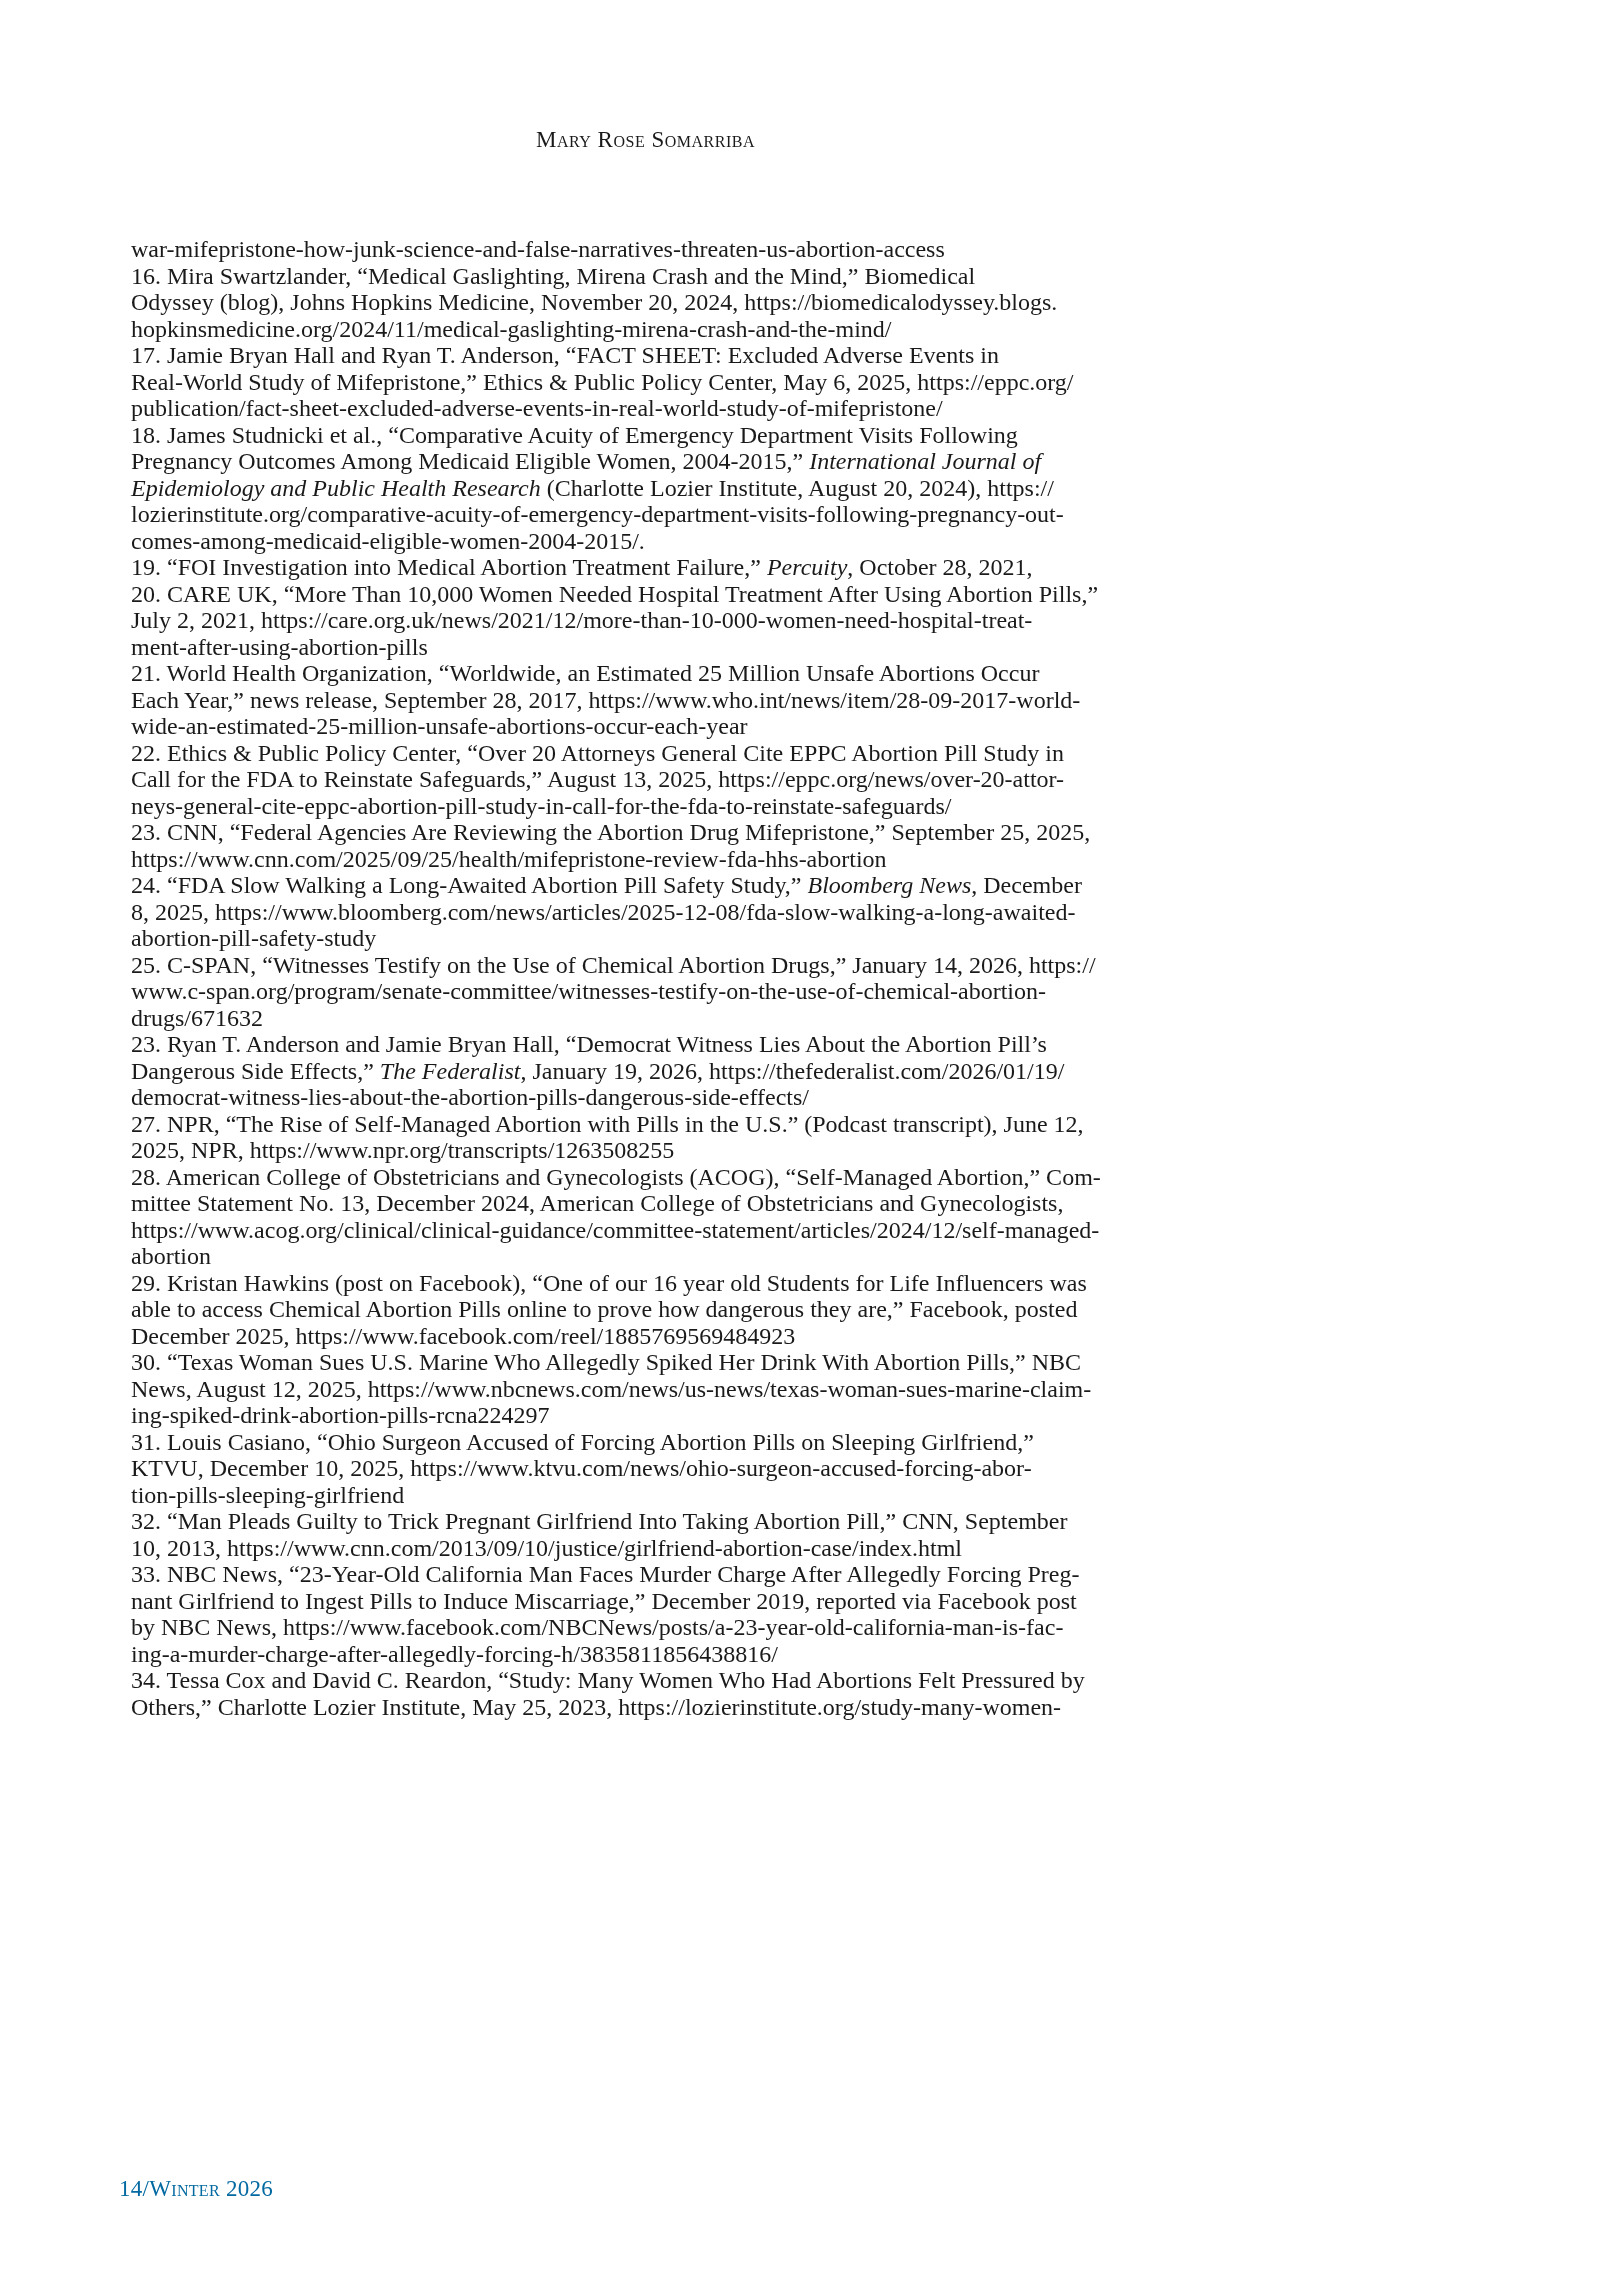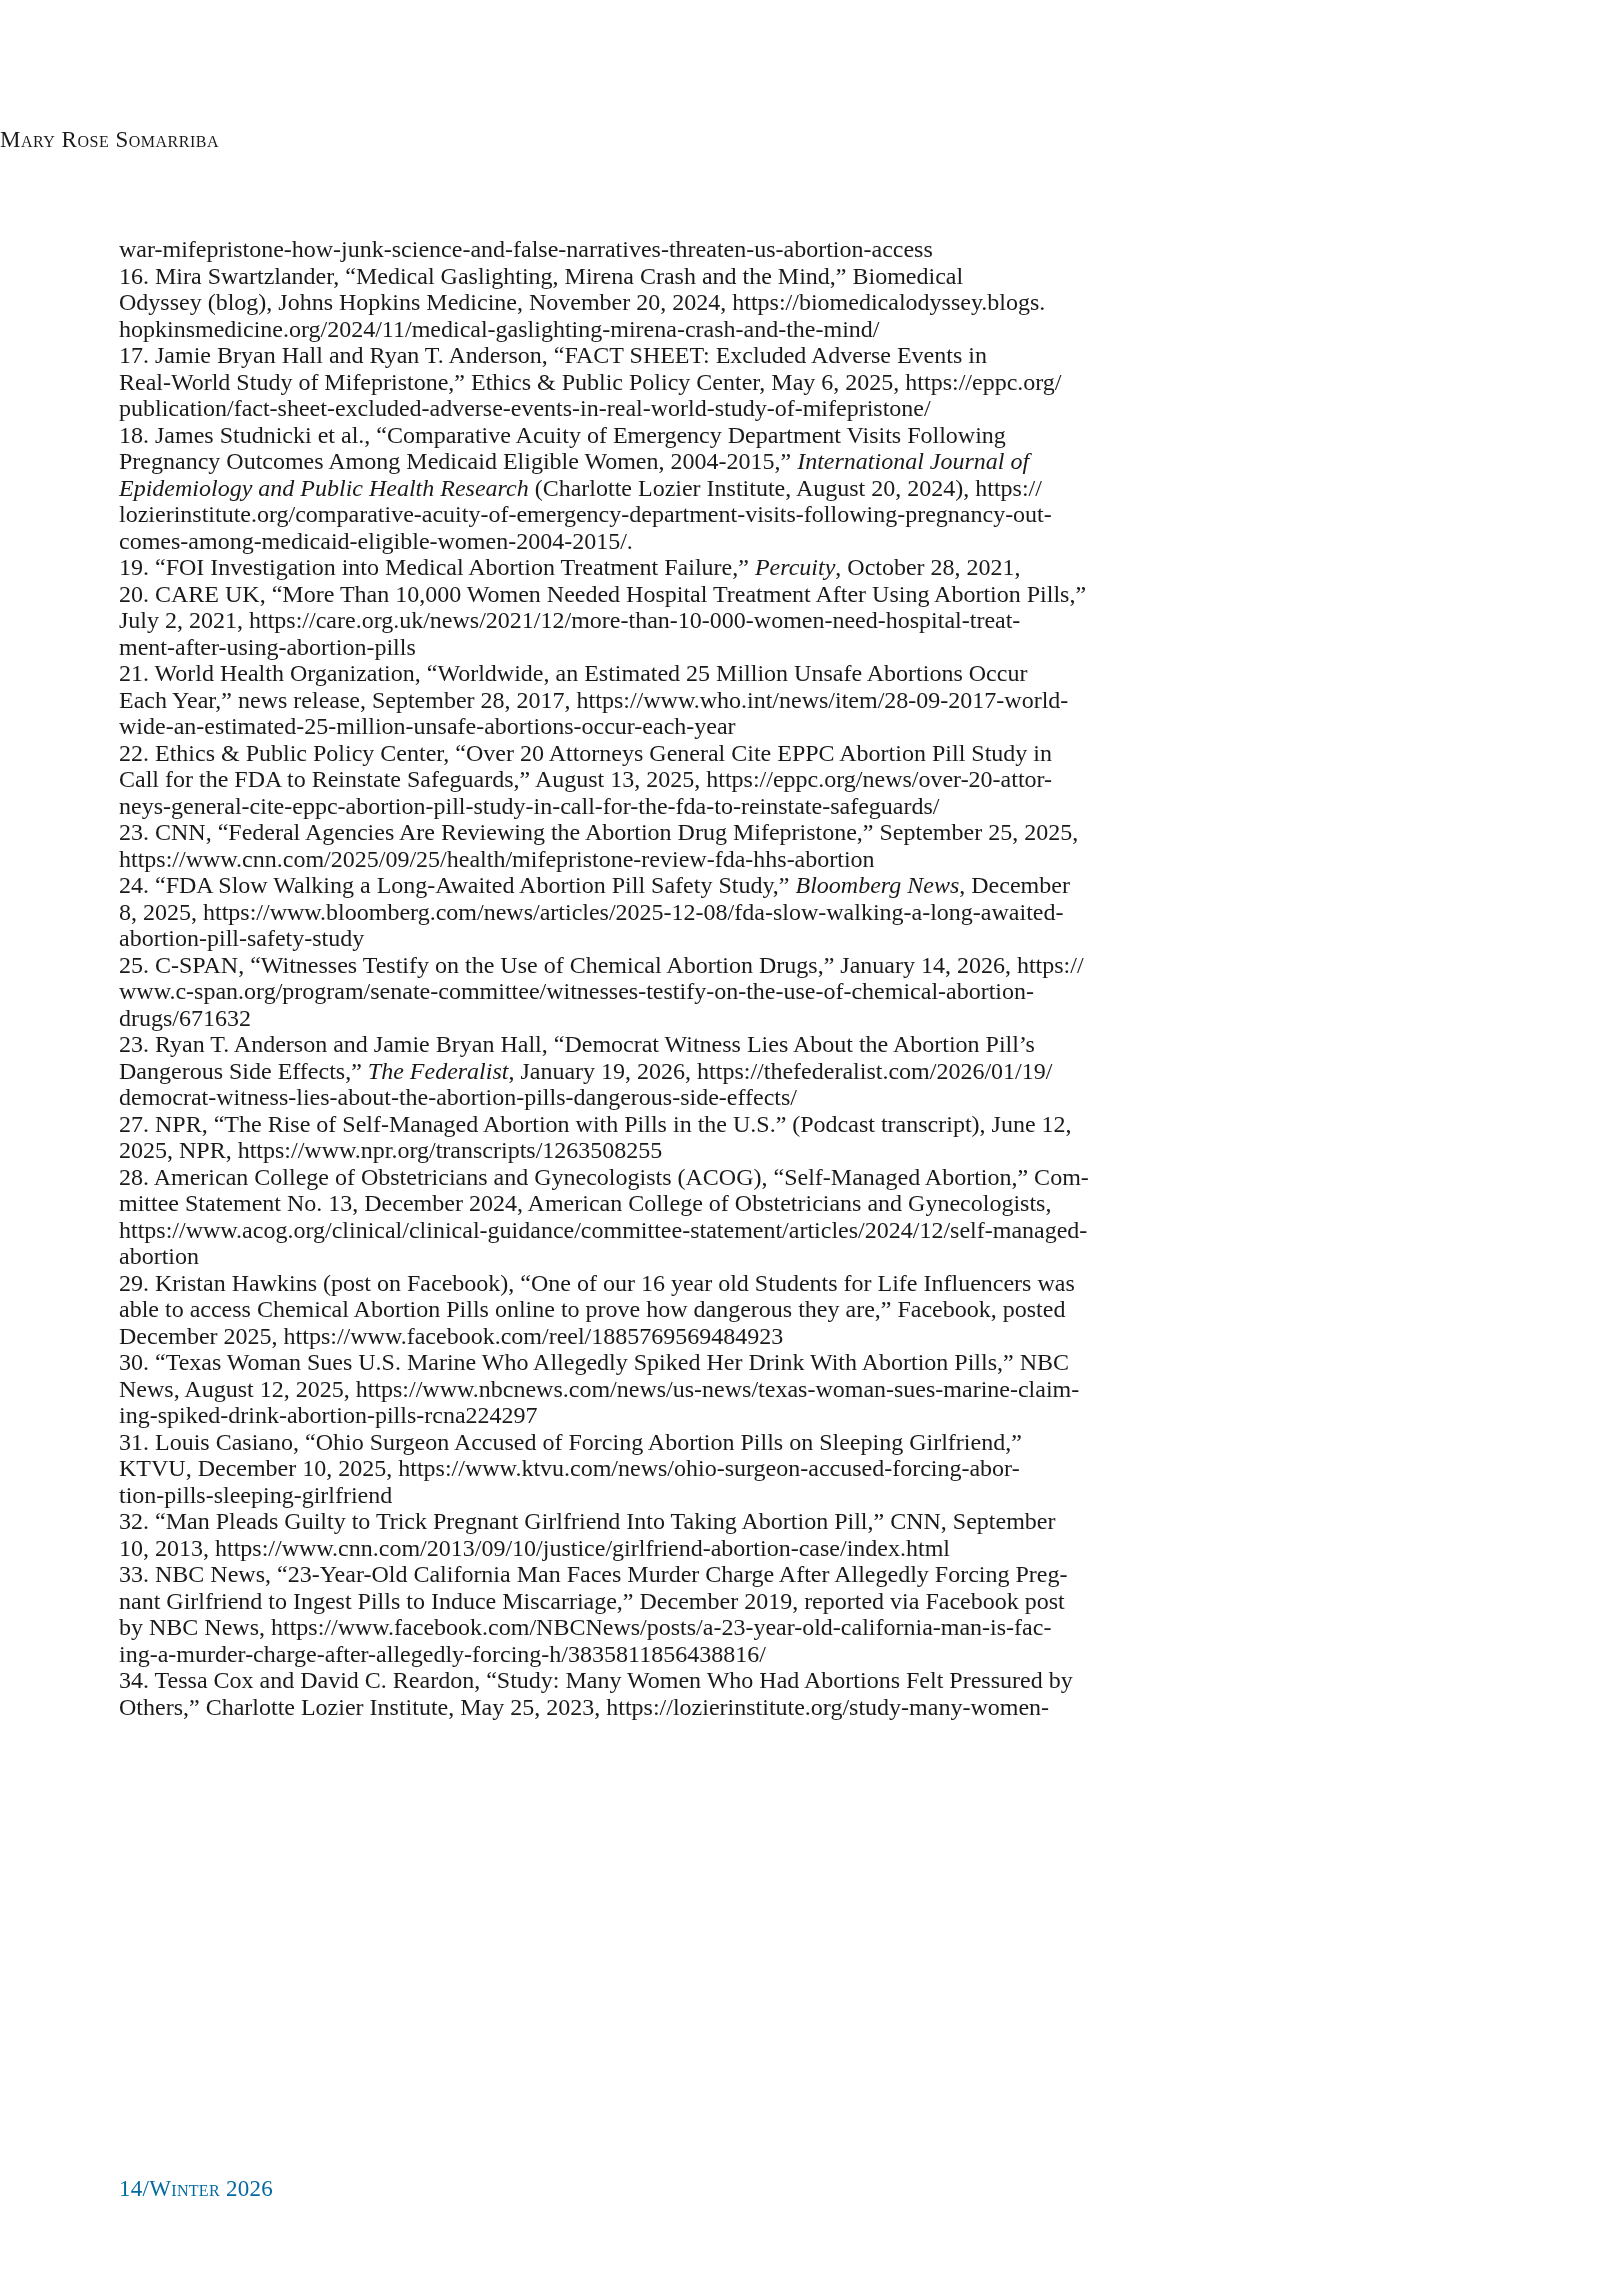--- a/index.html
+++ b/index.html
@@ -17,20 +17,21 @@
     color: #1a1a1a;
     overflow: hidden;
   }
 
   
   .running-head {
     position: absolute;
     top: 127px;
     left: 0;
     width: 1291px;
+    text-align: center;
     font-size: 23px;
     letter-spacing: 0.5px;
     font-variant: small-caps;
     text-transform: none;
     color: #1a1a1a;
   }
 
   
   .notes-body {
     position: absolute;
@@ -40,20 +41,21 @@
     font-size: 24px;
     line-height: 26.5px;
     text-align: left;
     color: #1a1a1a;
     -webkit-font-smoothing: antialiased;
   }
   .note-line {
     white-space: pre-wrap;
     word-break: normal;
     overflow-wrap: normal;
+    margin-left: 12px;
   }
   .note-line em {
     font-style: italic;
   }
 
   
   .folio {
     position: absolute;
     left: 119px;
     top: 2176px;

